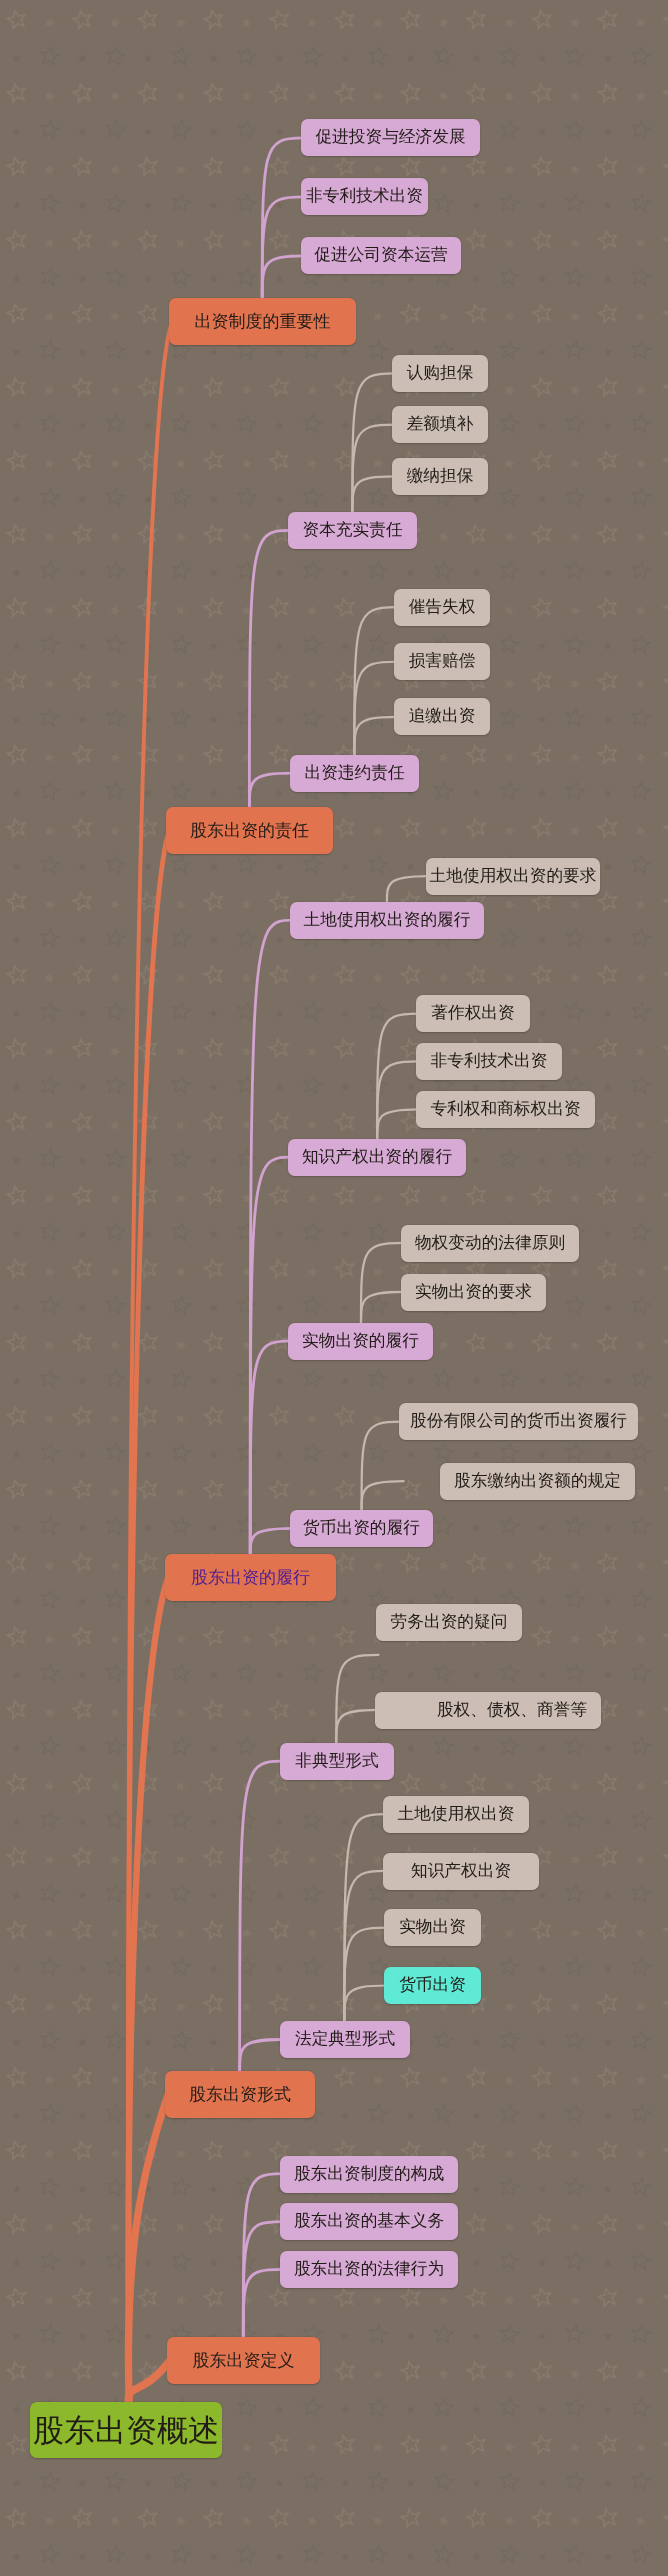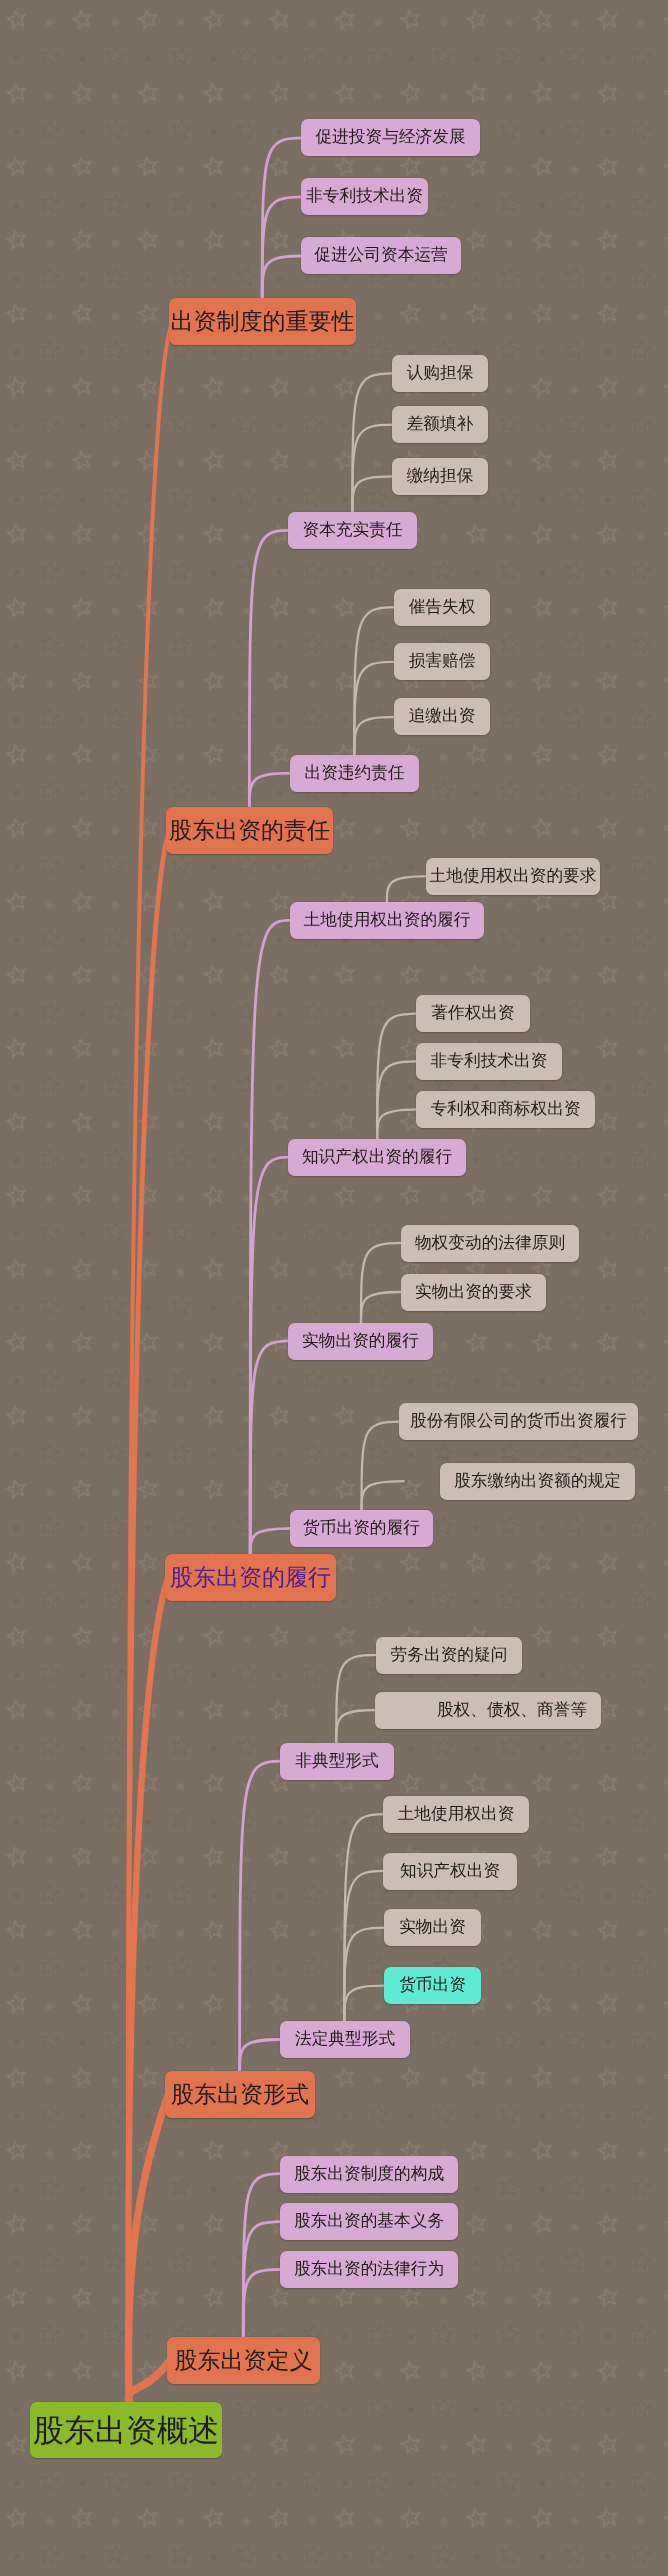--- a/index.html
+++ b/index.html
@@ -15,21 +15,21 @@
   .node{
     position:absolute;
     display:flex;align-items:center;justify-content:center;
     border-radius:6.7px;
     box-shadow:0 0.6px 1.7px rgba(0,0,0,0.22);
     color:#211c18;
     white-space:nowrap;
     line-height:1;
   }
   .lv0{font-size:31px;}
-  .lv1{font-size:23px;}
+  .lv1{font-size:17px;}
   .lv2,.lv3{font-size:16.7px;}
 </style>
 </head>
 <body>
 
 <div id="canvas" style="width: 668px; height: 2576px; background: rgb(123, 111, 99);">
   <svg id="links" xmlns="http://www.w3.org/2000/svg" width="668" height="2576" viewBox="0 0 1200 4626">
     <defs>
       <pattern id="starPattern" width="118" height="132" patternUnits="userSpaceOnUse">
         <path d="M0,-16 L4.7,-4.9 L16.5,-4.9 L7.6,2.9 L10.2,14.6 L0,7.8 L-10.2,14.6 L-7.6,2.9 L-16.5,-4.9 L-4.7,-4.9 Z" transform="translate(30,34) rotate(-12)" fill="none" stroke="rgba(236,222,196,0.12)" stroke-width="2.5"></path>
@@ -153,33 +153,33 @@
       </div>
       <div class="node lv3" style="left: 401px; top: 1463px; width: 195px; height: 37px; background: rgb(204, 190, 180); color: rgb(33, 28, 24); margin-left: 39px;">
         <span>股东缴纳出资额的规定</span>
       </div>
       <div class="node lv2" style="left: 290px; top: 1510px; width: 143px; height: 37px; background: rgb(215, 169, 213); color: rgb(33, 28, 24);">
         <span>货币出资的履行</span>
       </div>
       <div class="node lv1" style="left: 165px; top: 1554px; width: 171px; height: 47px; background: rgb(225, 115, 78); color: #4c1d95;">
         <span>股东出资的履行</span>
       </div>
-      <div class="node lv3" style="left: 376px; top: 1637px; width: 146px; height: 37px; background: rgb(204, 190, 180); color: rgb(33, 28, 24);">
+      <div class="node lv3" style="left: 376px; top: 1604px; width: 146px; height: 37px; background: rgb(204, 190, 180); color: rgb(33, 28, 24);">
         <span>劳务出资的疑问</span>
       </div>
       <div class="node lv3" style="left: 375px; top: 1692px; width: 178px; height: 37px; background: rgb(204, 190, 180); color: rgb(33, 28, 24); padding-left: 48px;">
         <span>股权、债权、商誉等</span>
       </div>
       <div class="node lv2" style="left: 280px; top: 1743px; width: 114px; height: 37px; background: rgb(215, 169, 213); color: rgb(33, 28, 24);">
         <span>非典型形式</span>
       </div>
       <div class="node lv3" style="left: 383px; top: 1796px; width: 146px; height: 37px; background: rgb(204, 190, 180); color: rgb(33, 28, 24);">
         <span>土地使用权出资</span>
       </div>
-      <div class="node lv3" style="left: 383px; top: 1853px; width: 134px; height: 37px; background: rgb(204, 190, 180); color: rgb(33, 28, 24);">
+      <div class="node lv3" style="left: 383px; top: 1853px; width: 156px; height: 37px; background: rgb(204, 190, 180); color: rgb(33, 28, 24);">
         <span>知识产权出资</span>
       </div>
       <div class="node lv3" style="left: 384px; top: 1909px; width: 97px; height: 37px; background: rgb(204, 190, 180); color: rgb(33, 28, 24);">
         <span>实物出资</span>
       </div>
       <div class="node lv3" style="left: 384px; top: 1967px; width: 97px; height: 37px; background: #5eead4; color: rgb(33, 28, 24);">
         <span>货币出资</span>
       </div>
       <div class="node lv2" style="left: 280px; top: 2021px; width: 130px; height: 37px; background: rgb(215, 169, 213); color: rgb(33, 28, 24);">
         <span>法定典型形式</span>

